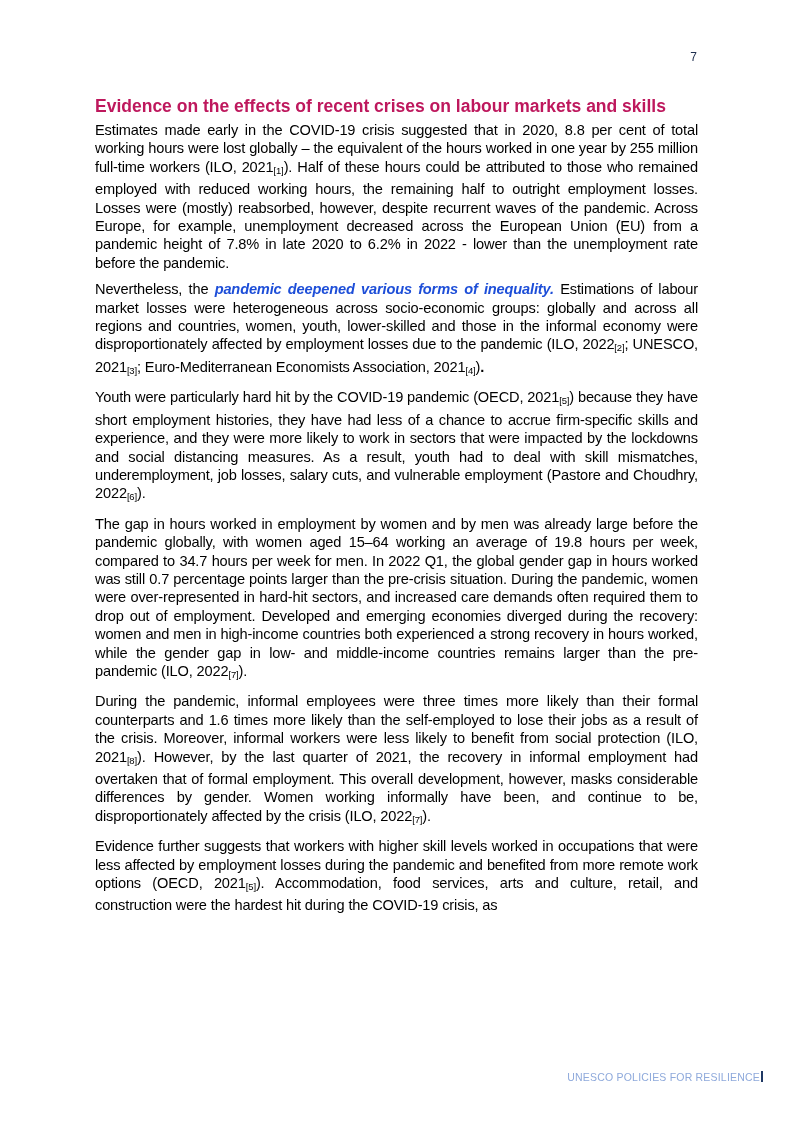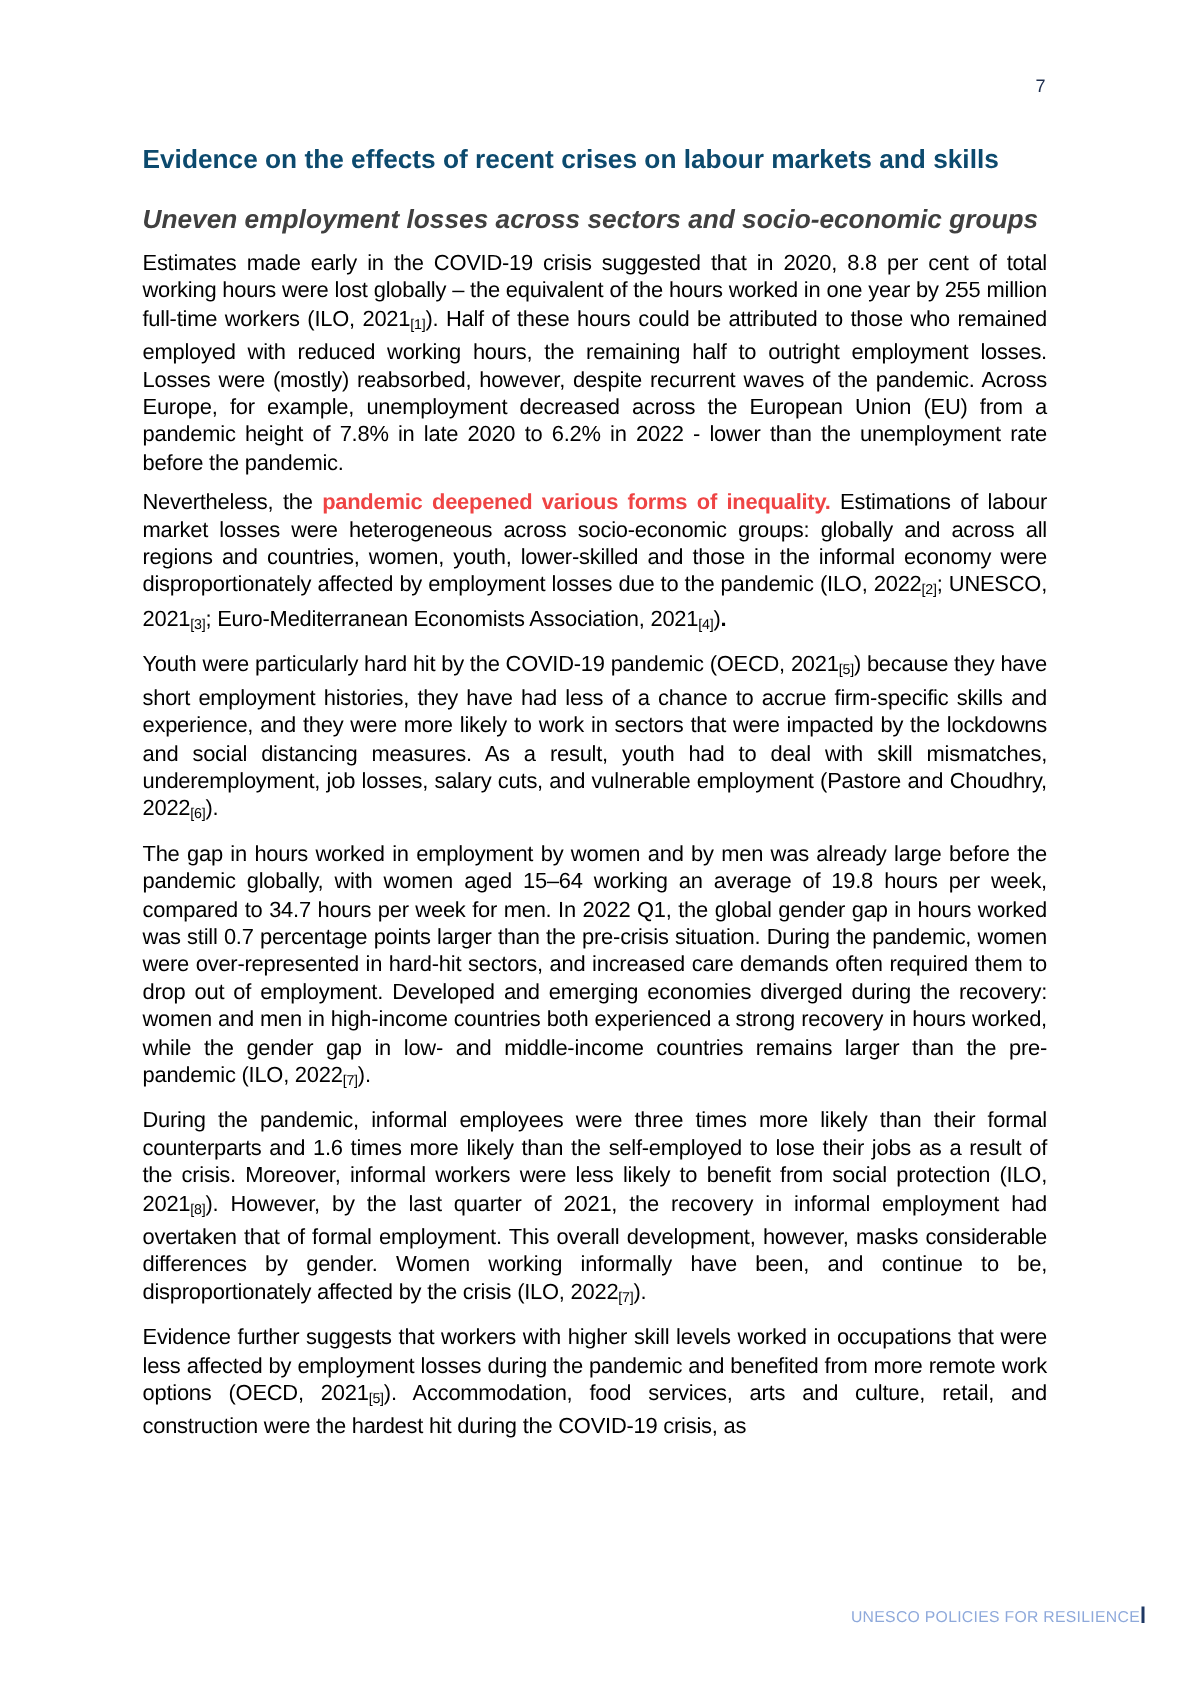--- a/index.html
+++ b/index.html
@@ -1,35 +1,34 @@
 <!DOCTYPE html>
 <html><head>
 <meta charset="utf-8">
 <style>
   html, body { margin: 0; padding: 0; background: #ffffff; }
   body { width: 793px; height: 1121px; position: relative; overflow: hidden; font-family: "Liberation Sans", sans-serif; color: #000; }
   .page-number { position: absolute; top: 50px; right: 96px; font-size: 12px; color: #1f2f4f; font-family: "Liberation Sans", sans-serif; }
   .content { position: absolute; left: 95px; top: 95px; width: 603px; }
-  h1.section-title { margin: 0; font-size: 17.5px; line-height: 22px; font-weight: bold; color: #0c4a6e; }
+  h1.section-title { margin: 0; font-size: 17.5px; line-height: 22px; font-weight: bold; color: #be185d; }
   h2.subsection-title { margin: 18px 0 10px 0; font-size: 17.5px; line-height: 22px; font-weight: bold; font-style: italic; color: #404040; }
   p.para { margin: 4px 0 8px 0; font-size: 14.6px; line-height: 18.4px; text-align: justify; letter-spacing: -0.15px; }
-  .highlight { color: #ef4444; font-weight: bold; }
+  .highlight { color: #1d4ed8; font-weight: bold; font-style: italic; }
   .cite { font-size: 9.5px; vertical-align: -2px; }
   .bold-dot { font-weight: bold; }
   .footer { position: absolute; top: 1071px; right: 30px; font-size: 10.5px; color: #8ea9db; letter-spacing: 0.2px; }
   .footer-bar { display: inline-block; width: 2px; height: 11px; background: #1f3864; vertical-align: -1px; margin-left: 1px; }
 </style>
 </head>
 <body>
 
 <div class="page-number">7</div>
 
 <div class="content">
   <h1 class="section-title">Evidence on the effects of recent crises on labour markets and skills</h1>
-  <h2 class="subsection-title">Uneven employment losses across sectors and socio-economic groups</h2>
 
   <p class="para"><span>Estimates made early in the COVID-19 crisis suggested that in 2020, 8.8 per cent of total working hours were lost globally – the equivalent of the hours worked in one year by 255 million full-time workers (ILO, 2021</span><span class="cite">[1]</span><span>). Half of these hours could be attributed to those who remained employed with reduced working hours, the remaining half to outright employment losses. Losses were (mostly) reabsorbed, however, despite recurrent waves of the pandemic. Across Europe, for example, unemployment decreased across the European Union (EU) from a pandemic height of 7.8% in late 2020 to 6.2% in 2022 - lower than the unemployment rate before the pandemic.</span></p>
 
   <p class="para"><span>Nevertheless, the </span><span class="highlight">pandemic deepened various forms of inequality</span><span class="highlight">.</span><span> Estimations of labour market losses were heterogeneous across socio-economic groups: globally and across all regions and countries, women, youth, lower-skilled and those in the informal economy were disproportionately affected by employment losses due to the pandemic (ILO, 2022</span><span class="cite">[2]</span><span>; UNESCO, 2021</span><span class="cite">[3]</span><span>; Euro-Mediterranean Economists Association, 2021</span><span class="cite">[4]</span><span>)</span><span class="bold-dot">.</span></p>
 
   <p class="para"><span>Youth were particularly hard hit by the COVID-19 pandemic (OECD, 2021</span><span class="cite">[5]</span><span>) because they have short employment histories, they have had less of a chance to accrue firm-specific skills and experience, and they were more likely to work in sectors that were impacted by the lockdowns and social distancing measures. As a result, youth had to deal with skill mismatches, underemployment, job losses, salary cuts, and vulnerable employment (Pastore and Choudhry, 2022</span><span class="cite">[6]</span><span>).</span></p>
 
   <p class="para"><span>The gap in hours worked in employment by women and by men was already large before the pandemic globally, with women aged 15–64 working an average of 19.8 hours per week, compared to 34.7 hours per week for men. In 2022 Q1, the global gender gap in hours worked was still 0.7 percentage points larger than the pre-crisis situation. During the pandemic, women were over-represented in hard-hit sectors, and increased care demands often required them to drop out of employment. Developed and emerging economies diverged during the recovery: women and men in high-income countries both experienced a strong recovery in hours worked, while the gender gap in low- and middle-income countries remains larger than the pre-pandemic (ILO, 2022</span><span class="cite">[7]</span><span>).</span></p>
 
   <p class="para"><span>During the pandemic, informal employees were three times more likely than their formal counterparts and 1.6 times more likely than the self-employed to lose their jobs as a result of the crisis. Moreover, informal workers were less likely to benefit from social protection (ILO, 2021</span><span class="cite">[8]</span><span>). However, by the last quarter of 2021, the recovery in informal employment had overtaken that of formal employment. This overall development, however, masks considerable differences by gender. Women working informally have been, and continue to be, disproportionately affected by the crisis (ILO, 2022</span><span class="cite">[7]</span><span>).</span></p>

